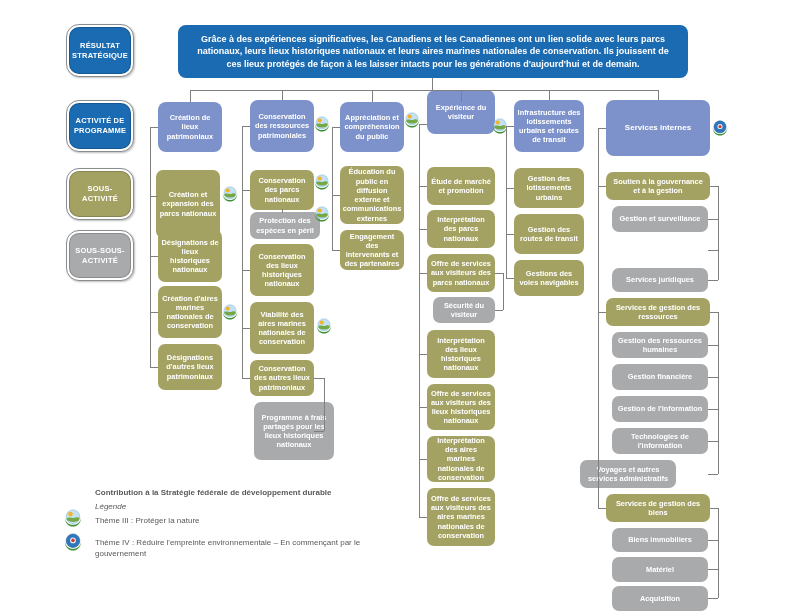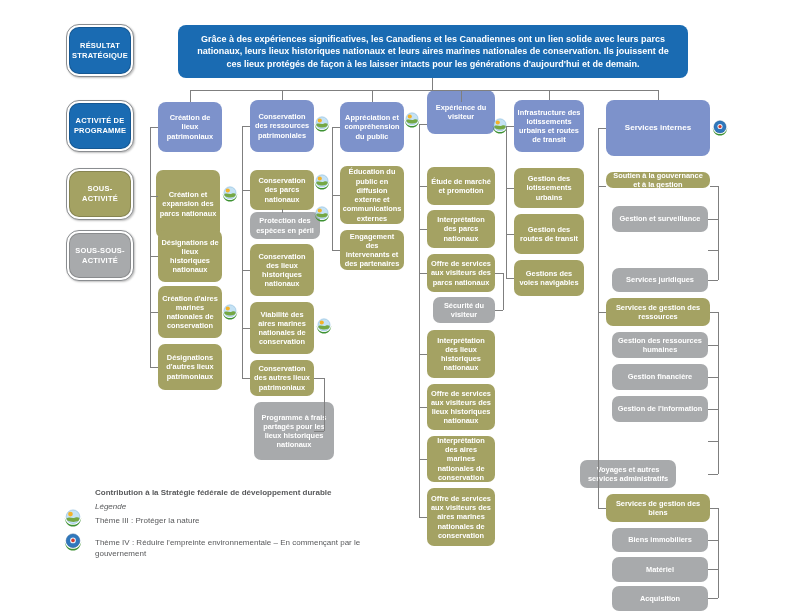--- a/index.html
+++ b/index.html
@@ -104,27 +104,28 @@
   <div class="b sub" style="left:427px;top:384px;width:68px;height:46px">Offre de services aux visiteurs des lieux historiques nationaux</div>
   <div class="b sub" style="left:427px;top:436px;width:68px;height:46px">Interprétation des aires marines nationales de conservation</div>
   <div class="b sub" style="left:427px;top:488px;width:68px;height:58px">Offre de services aux visiteurs des aires marines nationales de conservation</div>
 
   <div class="b act" style="left:514px;top:100px;width:70px;height:52px">Infrastructure des lotissements urbains et routes de transit</div>
   <div class="b sub" style="left:514px;top:168px;width:70px;height:40px">Gestion des lotissements urbains</div>
   <div class="b sub" style="left:514px;top:214px;width:70px;height:40px">Gestion des routes de transit</div>
   <div class="b sub" style="left:514px;top:260px;width:70px;height:36px">Gestions des voies navigables</div>
 
   <div class="b act" style="left:606px;top:100px;width:104px;height:56px;font-size:8px">Services internes</div>
-  <div class="b sub" style="left:606px;top:172px;width:104px;height:16px">Soutien à la gouvernance et à la gestion</div>
+  <div class="b sub" style="left:606px;top:172px;width:104px;height:28px">Soutien à la gouvernance et à la gestion</div>
   <div class="b ssub" style="left:612px;top:206px;width:96px;height:26px">Gestion et surveillance</div>
   <div class="b ssub" style="left:612px;top:268px;width:96px;height:24px">Services juridiques</div>
   <div class="b sub" style="left:606px;top:298px;width:104px;height:28px">Services de gestion des ressources</div>
   <div class="b ssub" style="left:612px;top:332px;width:96px;height:26px">Gestion des ressources humaines</div>
   <div class="b ssub" style="left:612px;top:364px;width:96px;height:26px">Gestion financière</div>
   <div class="b ssub" style="left:612px;top:396px;width:96px;height:26px">Gestion de l'information</div>
+  <div class="b ssub" style="left:612px;top:428px;width:96px;height:26px">Technologies de l'information</div>
   <div class="b ssub" style="left:580px;top:460px;width:96px;height:28px">Voyages et autres services administratifs</div>
   <div class="b sub" style="left:606px;top:494px;width:104px;height:28px">Services de gestion des biens</div>
   <div class="b ssub" style="left:612px;top:528px;width:96px;height:24px">Biens immobiliers</div>
   <div class="b ssub" style="left:612px;top:557px;width:96px;height:25px">Matériel</div>
   <div class="b ssub" style="left:612px;top:582px;width:96px;height:25px;top:586px">Acquisition</div>
 
   <svg class="ic" style="left:222px;top:186px">
       <use href="#t3" xlink:href="#t3"></use>
     </svg>
   <svg class="ic" style="left:222px;top:304px">

